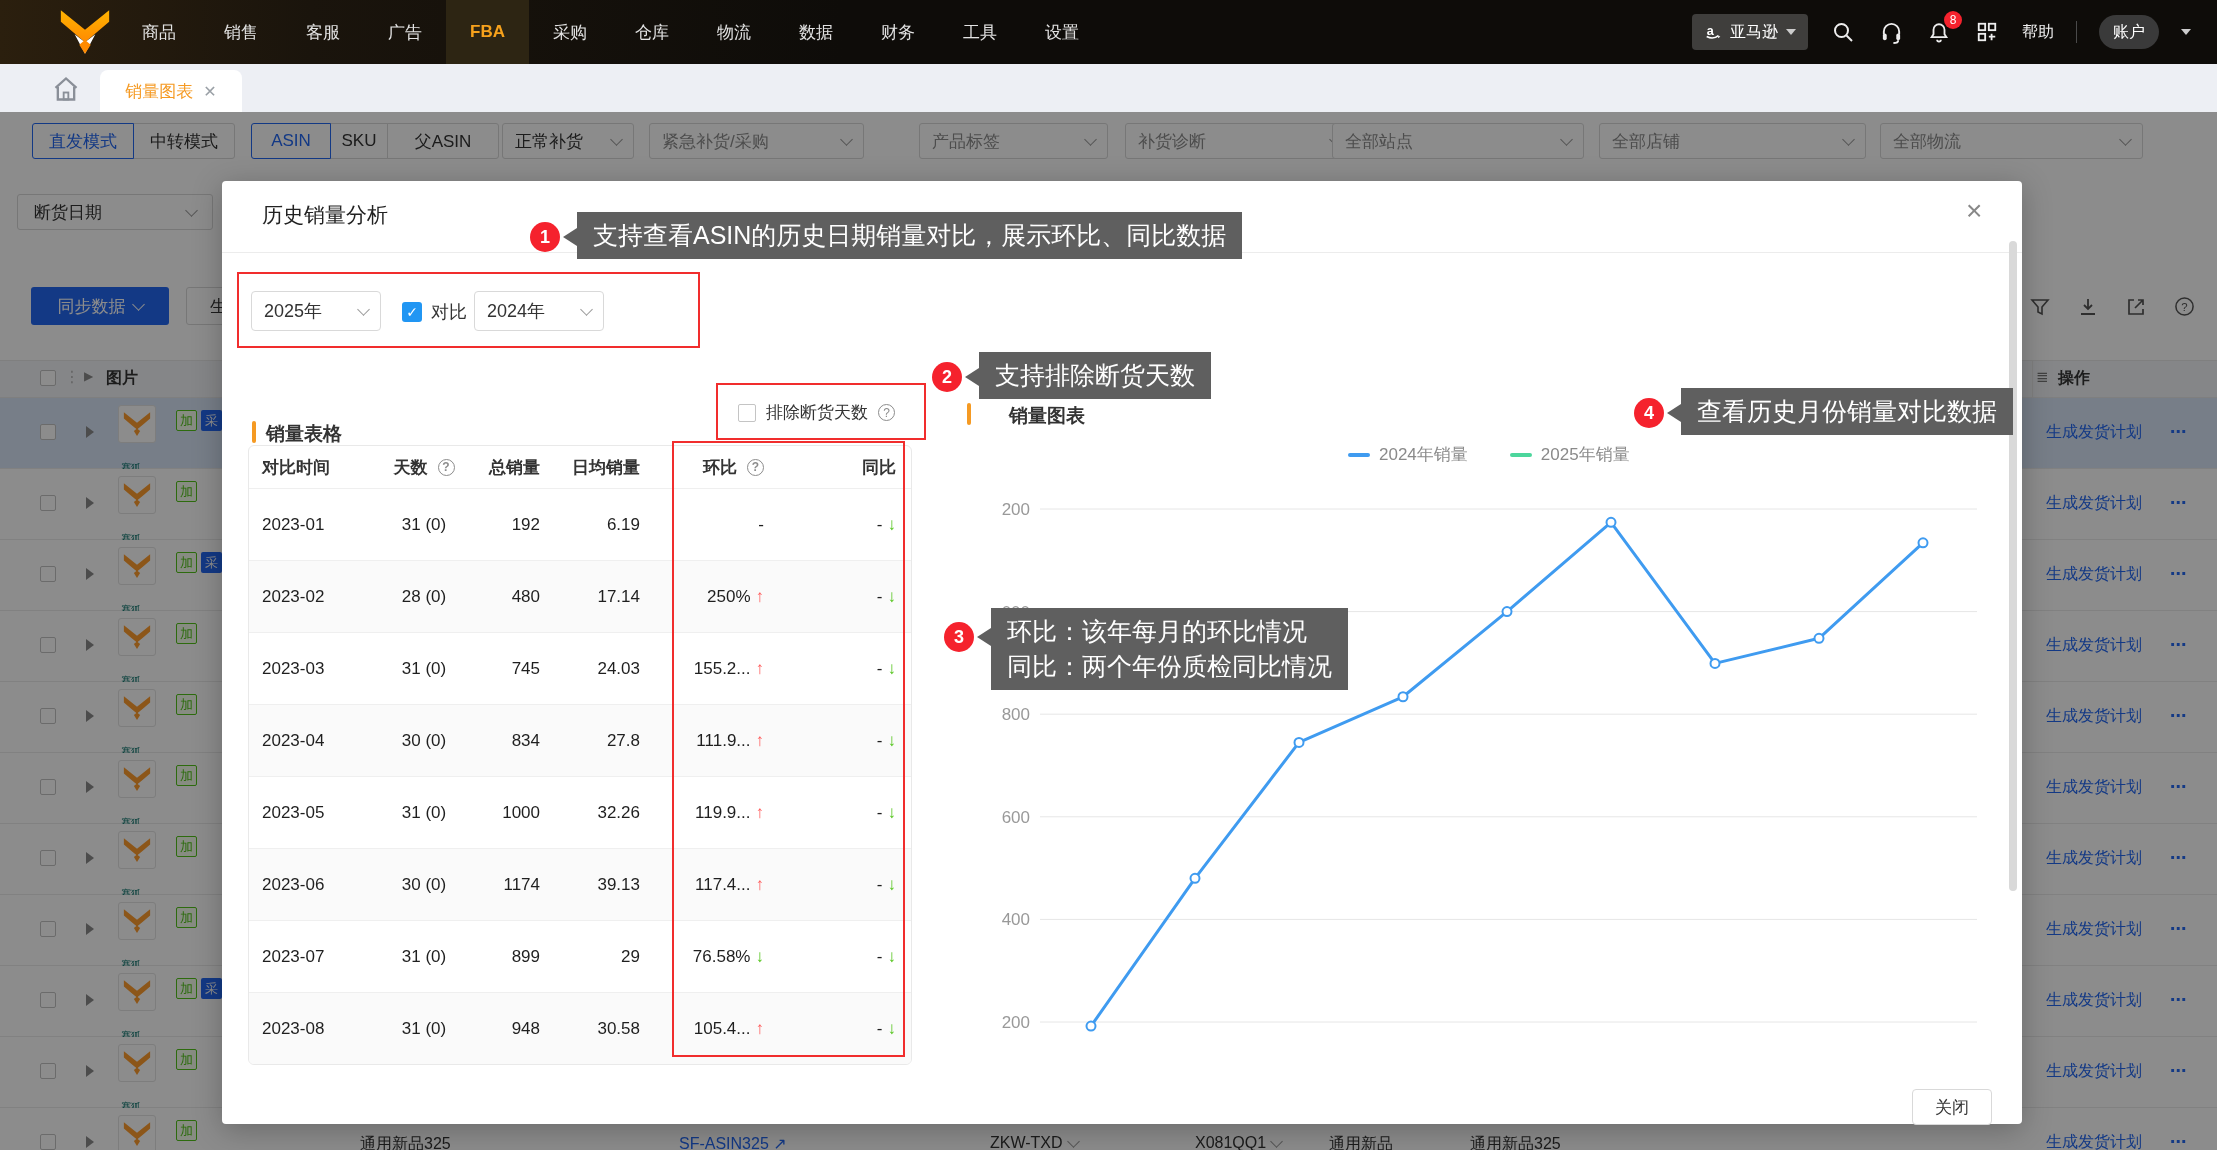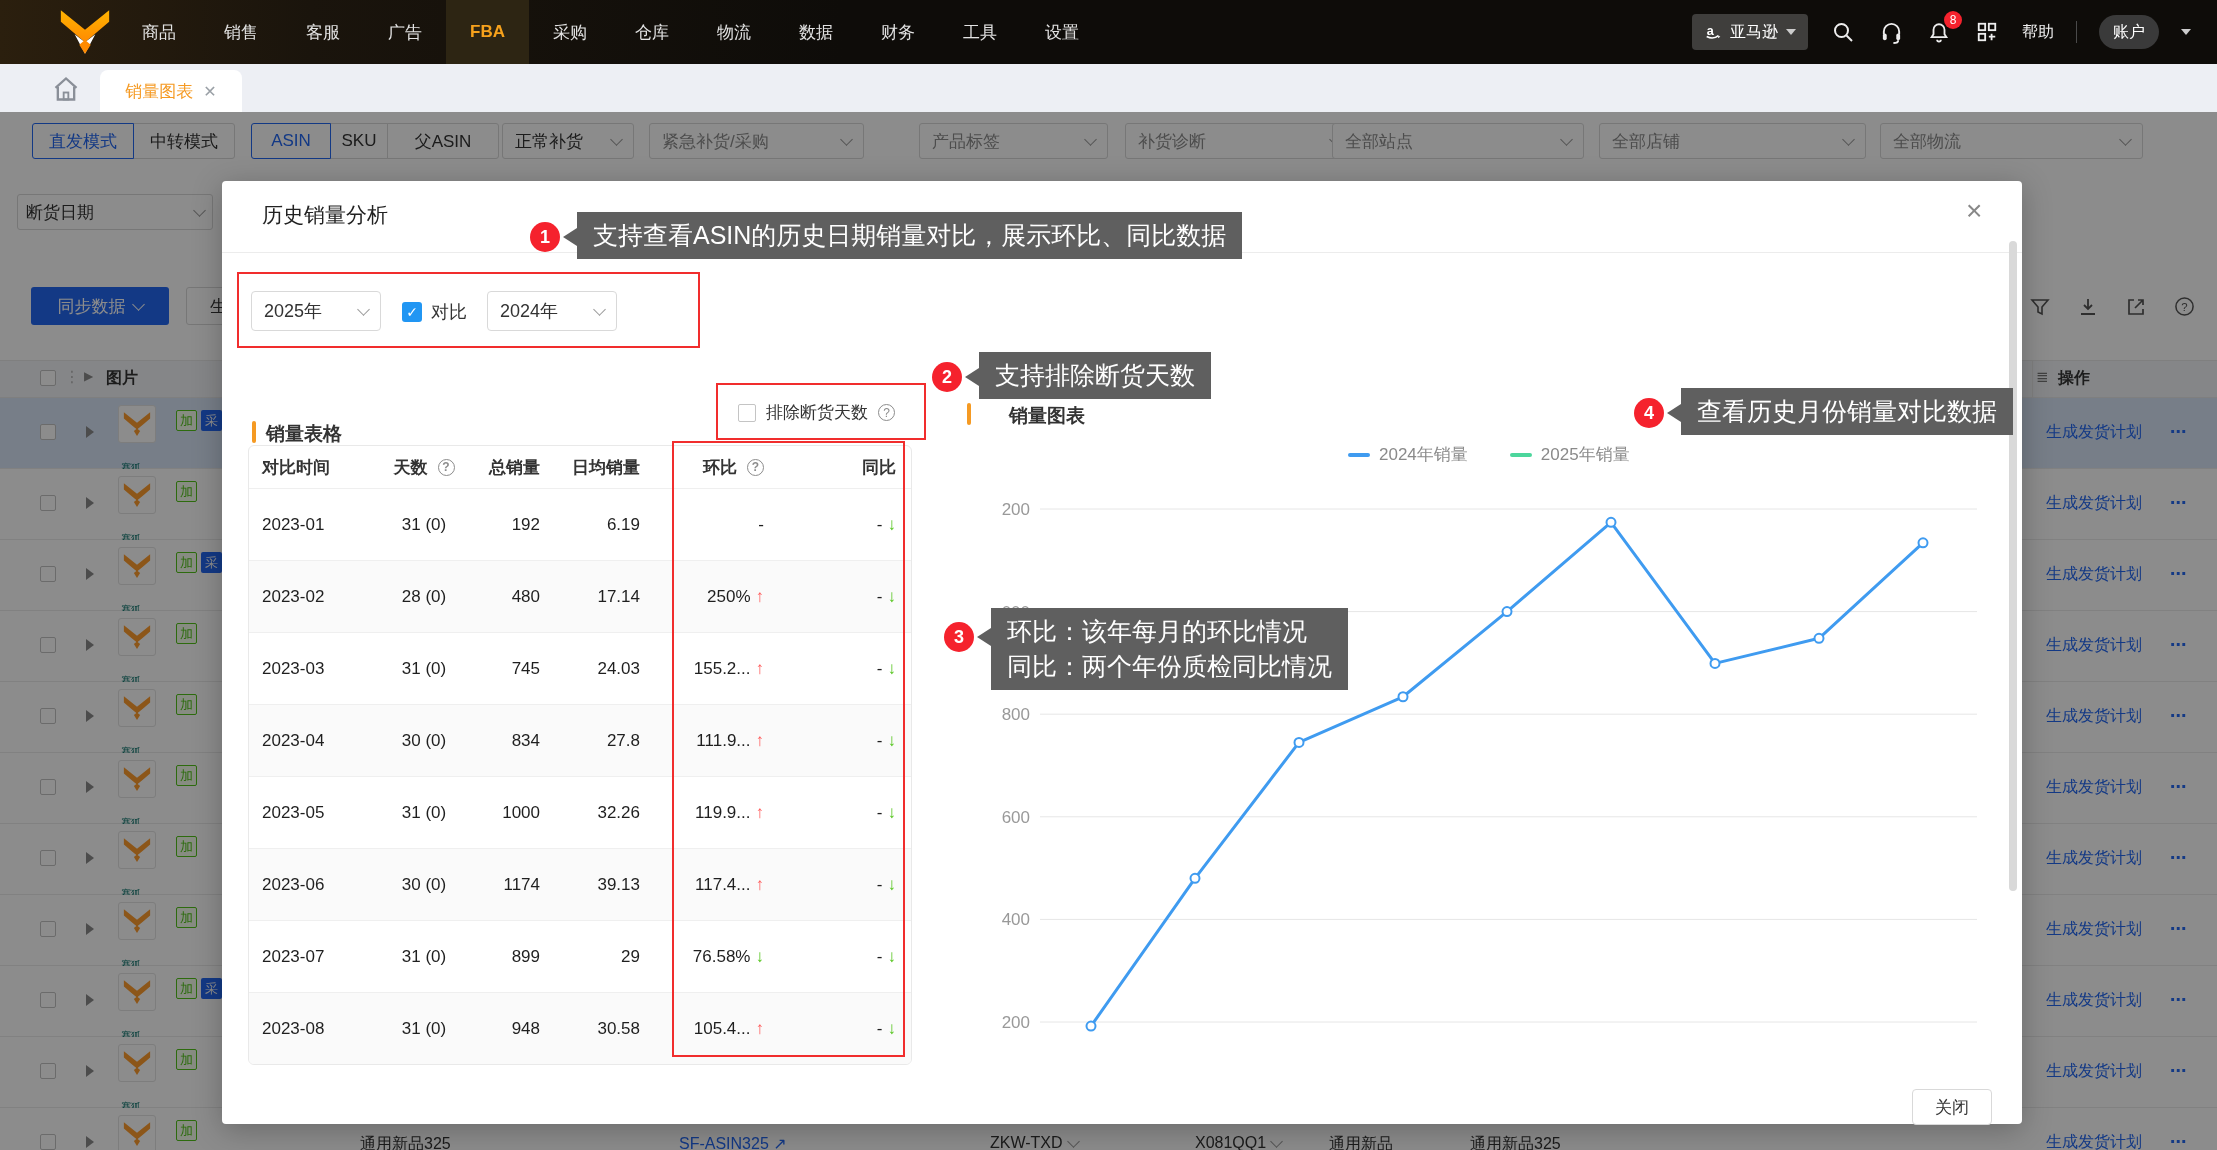--- a/index.html
+++ b/index.html
@@ -36,21 +36,21 @@
   .seg{position:absolute;top:11px;display:flex;}
   .seg .seg-btn{height:36px;display:flex;align-items:center;justify-content:center;border:1px solid #d9d9d9;color:#333;font-size:17px;background:#fff;margin-left:-1px;}
   .seg .seg-btn:first-child{border-radius:3px 0 0 3px;margin-left:0;}
   .seg .seg-btn:last-child{border-radius:0 3px 3px 0;}
   .seg .seg-btn.on{border:1px solid #2468f2;color:#2468f2;z-index:2;}
   .fsel{position:absolute;top:11px;height:36px;border:1px solid #d9d9d9;border-radius:3px;background:#fff;
     display:flex;align-items:center;justify-content:space-between;padding:0 12px;font-size:17px;color:#8c8c8c;}
   .fsel.dark{color:#333;}
   .chev{width:9px;height:9px;border-right:1.6px solid #999;border-bottom:1.6px solid #999;transform:rotate(45deg);margin-top:-4px;flex:none;}
   .date-sel{position:absolute;left:17px;top:82px;width:196px;height:36px;border:1px solid #d9d9d9;border-radius:3px;
-    display:flex;align-items:center;justify-content:space-between;padding:0 8px;font-size:17px;color:#333;background:#fff;}
+    display:flex;align-items:center;justify-content:space-between;padding:0 16px;font-size:17px;color:#333;background:#fff;}
   .sync-btn{position:absolute;left:31px;top:175px;width:138px;height:38px;background:#2468f2;border-radius:3px;color:#fff;
     font-size:17px;display:flex;align-items:center;justify-content:center;gap:8px;}
   .sync-btn .chev{border-color:#fff;}
   .gray-btn{position:absolute;left:186px;top:175px;width:150px;height:38px;background:#fff;border:1px solid #d9d9d9;border-radius:3px;
     color:#333;font-size:17px;display:flex;align-items:center;justify-content:center;}
   .tools-row{position:absolute;left:2030px;top:184px;display:flex;gap:28px;align-items:center;}
   .page-header{position:absolute;left:0;top:248px;width:2217px;height:38px;background:#f3f5f8;border-top:1px solid #e8e8e8;border-bottom:1px solid #e8e8e8;}
   .ph-img{position:absolute;left:106px;top:256px;font-size:16px;font-weight:bold;color:#333;}
   .ph-dots{position:absolute;left:64px;top:255px;color:#b9b9b9;font-size:16px;}
   .ph-arr{position:absolute;left:84px;top:257px;color:#8a8a8a;font-size:12px;}
@@ -503,21 +503,21 @@
     <div class="m-divider"></div>
 
     <div class="ysel" style="left:29px;">
       <span>2025年</span>
         <div class="chev"></div>
     </div>
     <div class="cmp-wrap">
       <div class="cb-on">✓</div>
       <span class="cmp-label">对比</span>
     </div>
-    <div class="ysel" style="left:265px;">
+    <div class="ysel" style="left:252px;">
       <span>2024年</span>
         <div class="chev"></div>
     </div>
 
     <div class="sec-bar" style="left:30px;top:240px;"></div>
     <div class="sec-title" style="left:44px;top:240px;">销量表格</div>
 
     <div class="excl-wrap">
       <div class="cb-off"></div>
       <span class="excl-label">排除断货天数</span>

